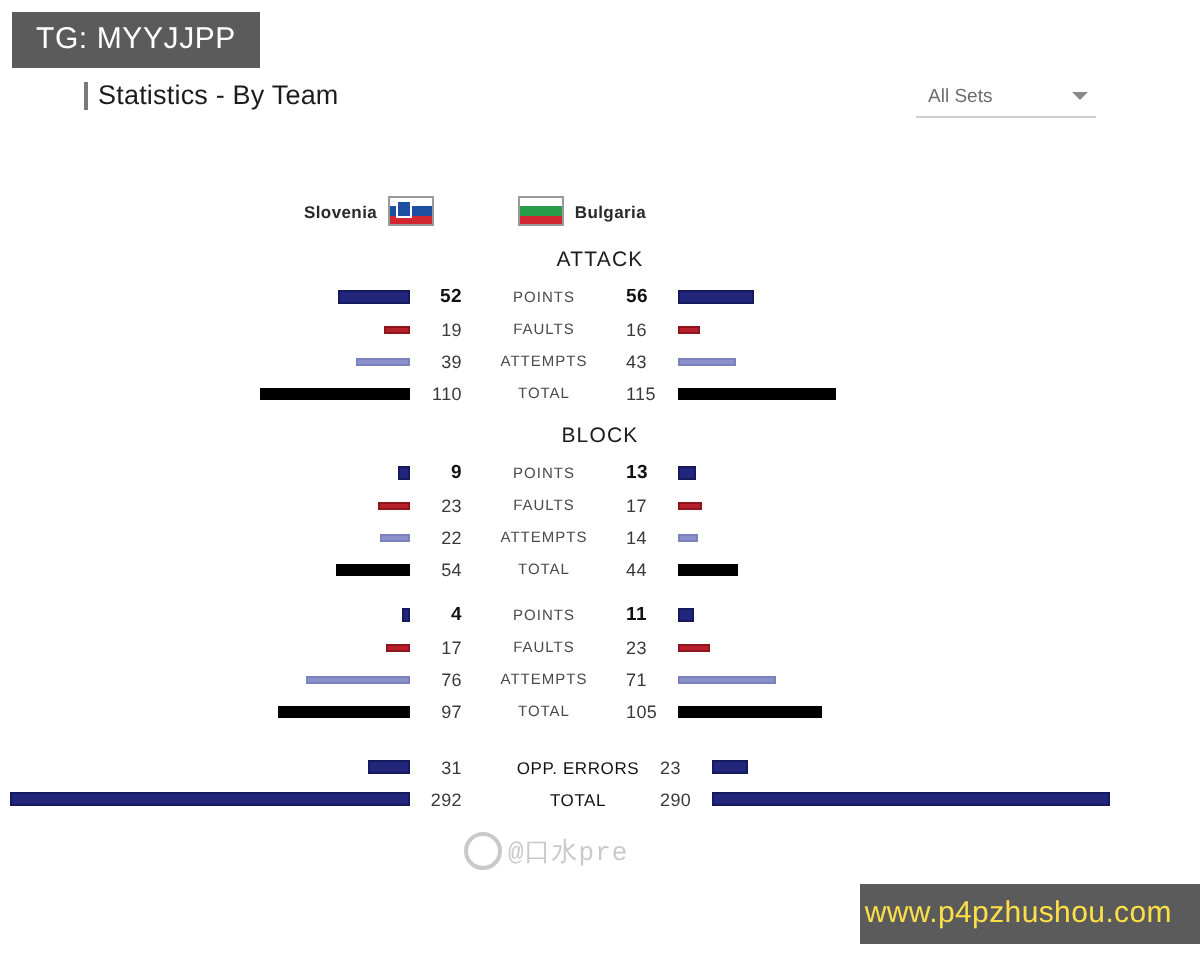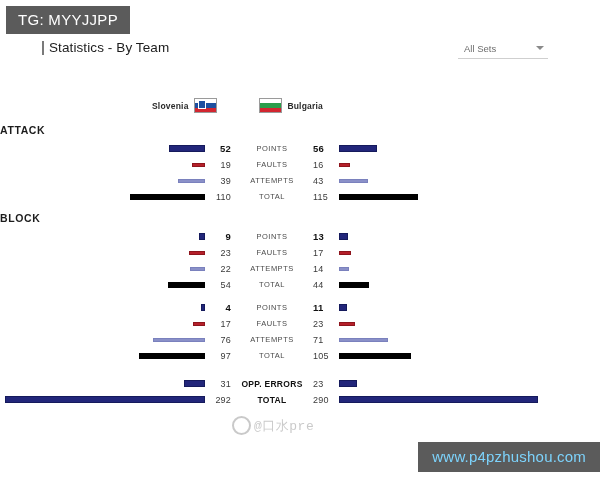--- a/index.html
+++ b/index.html
@@ -69,21 +69,21 @@
     background:#1d4fa0;border:1px solid #fff;
   }
   .flag.bg .b1{top:0;background:#ffffff;}
   .flag.bg .b2{top:33.3%;background:#2a9d4a;}
   .flag.bg .b3{top:66.6%;background:#d22630;}
 
   
   .stats{position:absolute;left:0;top:124px;width:600px;}
   .section{margin:0 0 8px 0;}
   .section-title{
-    font-size:10.5px;font-weight:bold;
+    text-align:center;font-size:10.5px;font-weight:normal;
     color:#1c1c1c;letter-spacing:.6px;margin-bottom:5px;
   }
 
   .row{
     display:flex;align-items:center;
     height:15px;margin:0 0 1px 0;
   }
   .bar-cell{
     flex:0 0 auto;width:205px;height:15px;position:relative;
   }
@@ -98,21 +98,21 @@
     letter-spacing:.2px;
   }
   .num.left{text-align:right;padding-right:5px;}
   .num.right{text-align:left;padding-left:5px;}
   .num.bold{font-weight:bold;color:#111;font-size:9.5px;}
 
   .label{
     flex:0 0 auto;width:72px;text-align:center;
     font-size:7.5px;color:#4a4a4a;letter-spacing:.5px;
   }
-  .label.strong{font-weight:bold;font-size:8.5px;color:#111;letter-spacing:.3px;}
+  .label.strong{font-weight:normal;font-size:8.5px;color:#111;letter-spacing:.3px;margin-left:17px;}
 
   
   .c-points{background:#22267a;border:1px solid #151a5c;box-sizing:border-box;}
   .c-faults{background:#b5202a;border:1px solid #8e151d;box-sizing:border-box;}
   .c-attempts{background:#8a90c8;border:1px solid #7a81bd;box-sizing:border-box;}
   .c-total{background:#000000;}
 
   .sep{height:5px;}
 
   
@@ -123,22 +123,22 @@
     display:flex;align-items:center;gap:3px;
     font-family:Liberation Mono, monospace;
   }
   .wm-center .wm-logo{
     width:15px;height:15px;border-radius:50%;
     border:2px solid rgba(120,120,120,.40);
     display:inline-block;
   }
   .wm-box{
     position:absolute;right:0;bottom:8px;
-    background:#5b5b5b;color:#7dd3fc;
-    font-size:15px;padding:6px 14px 7px 14px;
+    background:#5b5b5b;color:#fde047;
+    font-size:15px;padding:6px 14px 7px 2px;
     letter-spacing:.2px;z-index:40;
   }
 </style>
 </head>
 <body>
 
 <div class="page">
 
   <div class="tg-banner">TG: MYYJJPP</div>
 

